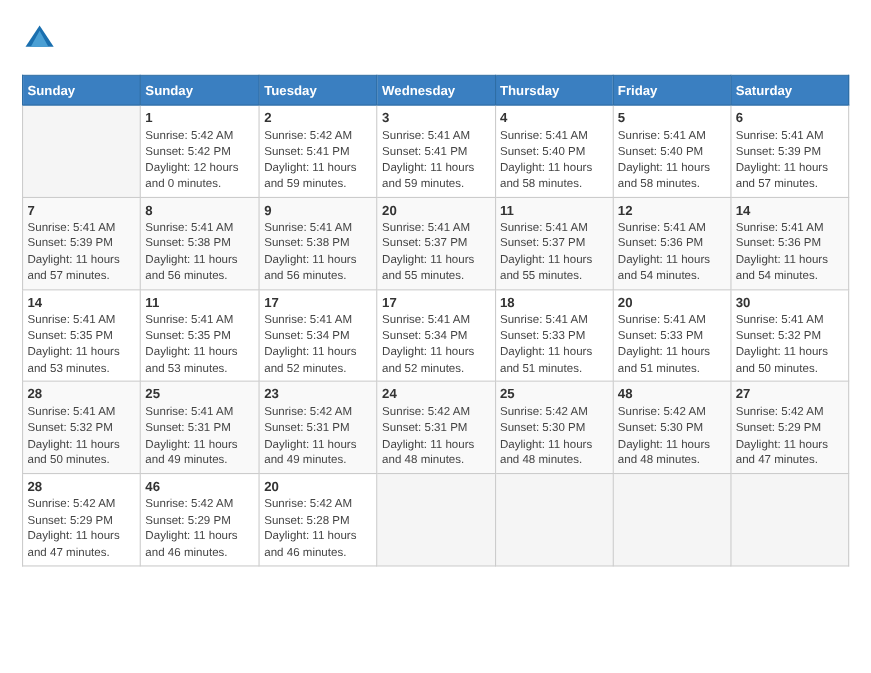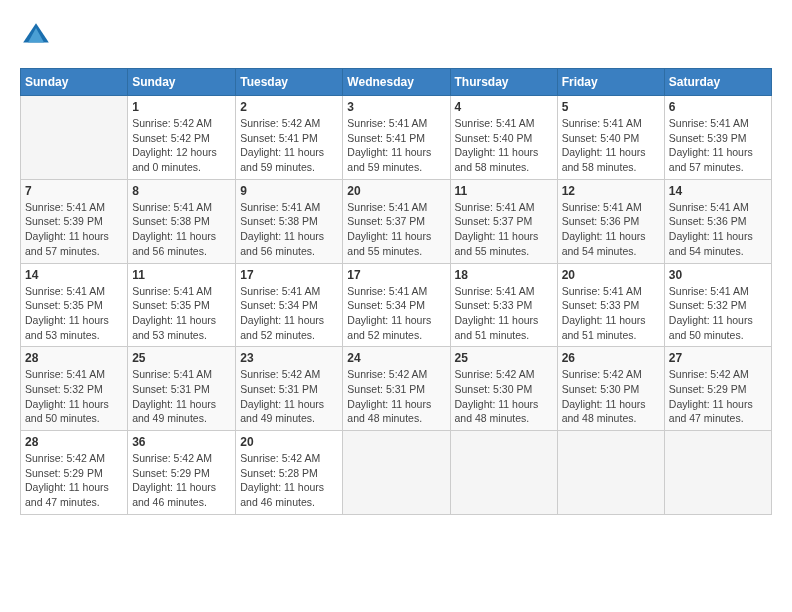--- a/index.html
+++ b/index.html
@@ -295,21 +295,21 @@
 and 48 minutes.</div>
         </td>
         <td>
           <span class="day-number">25</span>
           <div class="day-info" style="white-space: pre-line;">Sunrise: 5:42 AM
 Sunset: 5:30 PM
 Daylight: 11 hours
 and 48 minutes.</div>
         </td>
         <td>
-          <span class="day-number">26</span>
+          <span class="day-number">48</span>
           <div class="day-info" style="white-space: pre-line;">Sunrise: 5:42 AM
 Sunset: 5:30 PM
 Daylight: 11 hours
 and 48 minutes.</div>
         </td>
         <td>
           <span class="day-number">27</span>
           <div class="day-info" style="white-space: pre-line;">Sunrise: 5:42 AM
 Sunset: 5:29 PM
 Daylight: 11 hours
@@ -318,21 +318,21 @@
       </tr>
       <tr>
         <td>
           <span class="day-number">28</span>
           <div class="day-info" style="white-space: pre-line;">Sunrise: 5:42 AM
 Sunset: 5:29 PM
 Daylight: 11 hours
 and 47 minutes.</div>
         </td>
         <td>
-          <span class="day-number">36</span>
+          <span class="day-number">46</span>
           <div class="day-info" style="white-space: pre-line;">Sunrise: 5:42 AM
 Sunset: 5:29 PM
 Daylight: 11 hours
 and 46 minutes.</div>
         </td>
         <td>
           <span class="day-number">20</span>
           <div class="day-info" style="white-space: pre-line;">Sunrise: 5:42 AM
 Sunset: 5:28 PM
 Daylight: 11 hours

